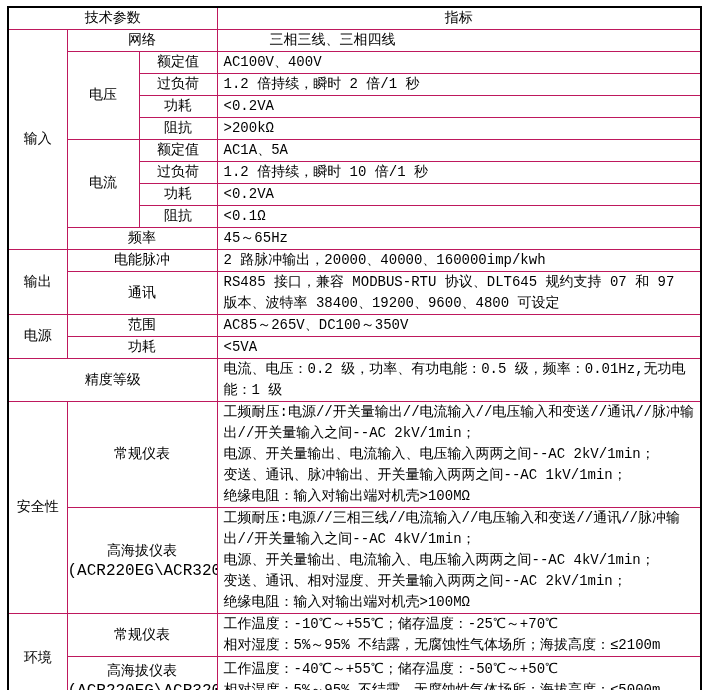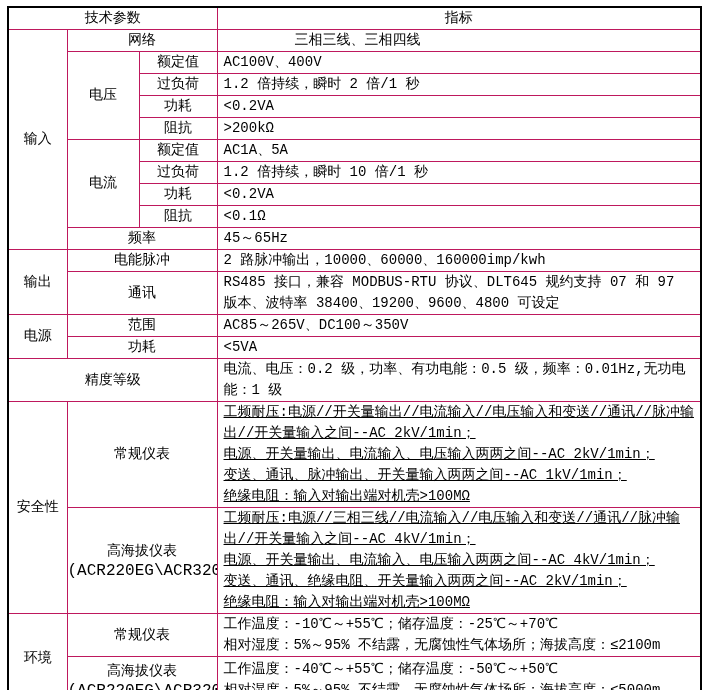--- a/index.html
+++ b/index.html
@@ -14,22 +14,22 @@
     border:2px solid #000000;
   }
   td{
     border:1px solid #be185d;
     font-size:14px;line-height:21px;
     overflow:hidden;
     padding:0;
   }
   td.lbl{text-align:center;vertical-align:middle;}
   td.val{text-align:left;vertical-align:middle;padding:0 4px 0 6px;}
-  td.vtop{vertical-align:top;text-decoration:underline;}
-  td.indent{padding-left:77px;}
+  td.vtop{vertical-align:top;}
+  td.indent{padding-left:52px;}
   .sub{font-size:16px;line-height:18px;}
   tr.r21{height:21px;}
   tr.r42{height:42px;}
   tr.r48{height:48px;}
   tr.r105{height:105px;}
 </style>
 </head>
 <body>
 
 <table class="spec">
@@ -86,21 +86,21 @@
     <td class="val">&lt;0.1Ω</td>
   </tr>
   <tr class="r21">
     <td colspan="2" class="lbl">频率</td>
     <td class="val">45～65Hz</td>
   </tr>
 
   <tr class="r21">
     <td rowspan="2" class="lbl">输出</td>
     <td colspan="2" class="lbl">电能脉冲</td>
-    <td class="val">2 路脉冲输出，10000、60000、160000imp/kwh</td>
+    <td class="val">2 路脉冲输出，20000、40000、160000imp/kwh</td>
   </tr>
   <tr class="r42">
     <td colspan="2" class="lbl">通讯</td>
     <td class="val">RS485 接口，兼容 MODBUS-RTU 协议、DLT645 规约支持 07 和 97 版本、波特率 38400、19200、9600、4800 可设定</td>
   </tr>
 
   <tr class="r21">
     <td rowspan="2" class="lbl">电源</td>
     <td colspan="2" class="lbl">范围</td>
     <td class="val">AC85～265V、DC100～350V</td>
@@ -126,21 +126,21 @@
     </td>
   </tr>
   <tr class="r105">
     <td colspan="2" class="lbl">
       <div>高海拔仪表</div>
       <div class="sub">(ACR220EG\ACR320EG)</div>
     </td>
     <td class="val vtop">
       <div>工频耐压:电源//三相三线//电流输入//电压输入和变送//通讯//脉冲输出//开关量输入之间--AC 4kV/1min；</div>
       <div>电源、开关量输出、电流输入、电压输入两两之间--AC 4kV/1min；</div>
-      <div>变送、通讯、绝缘电阻、开关量输入两两之间--AC 2kV/1min；</div>
+      <div>变送、通讯、相对湿度、开关量输入两两之间--AC 2kV/1min；</div>
       <div>绝缘电阻：输入对输出端对机壳&gt;100MΩ</div>
     </td>
   </tr>
 
   <tr class="r42">
     <td rowspan="2" class="lbl">环境</td>
     <td colspan="2" class="lbl">常规仪表</td>
     <td class="val">
       <div>工作温度：-10℃～+55℃；储存温度：-25℃～+70℃</div>
       <div>相对湿度：5%～95% 不结露，无腐蚀性气体场所；海拔高度：≤2100m</div>

